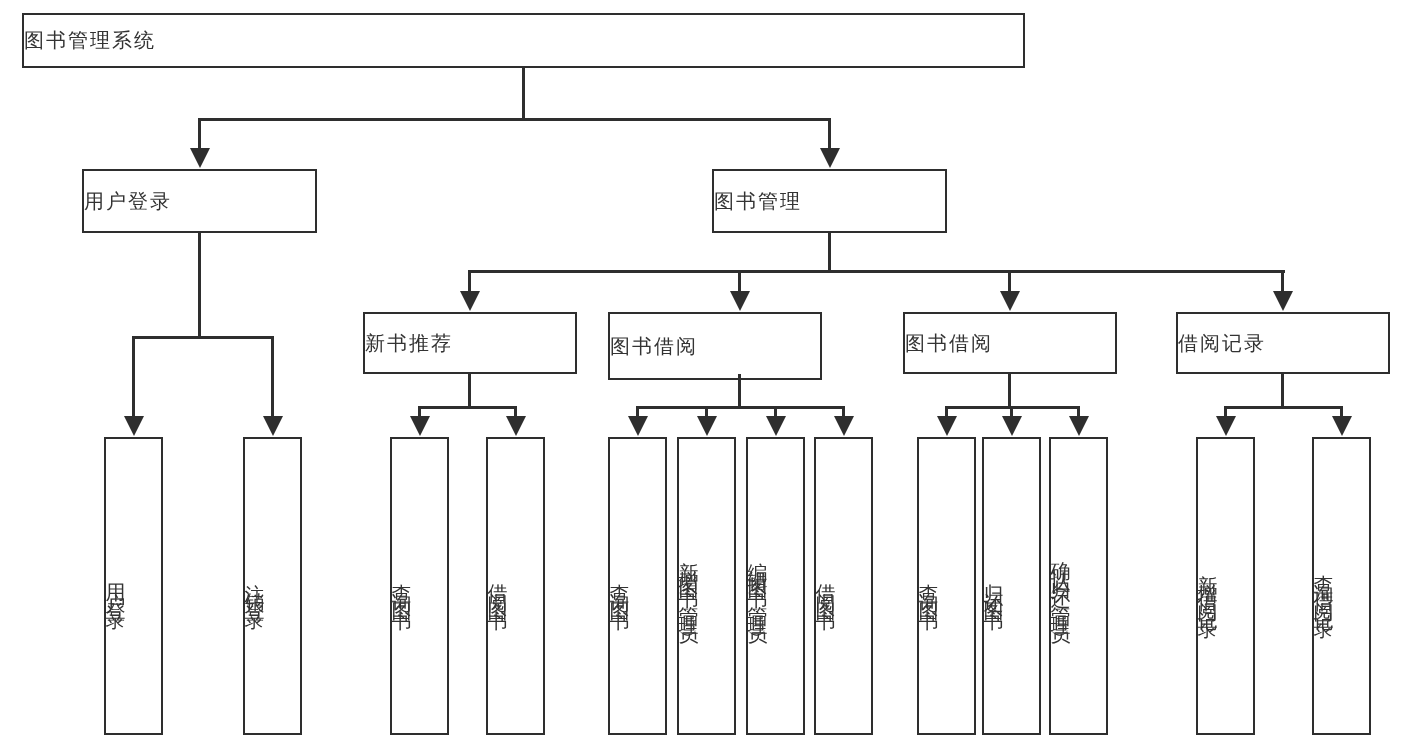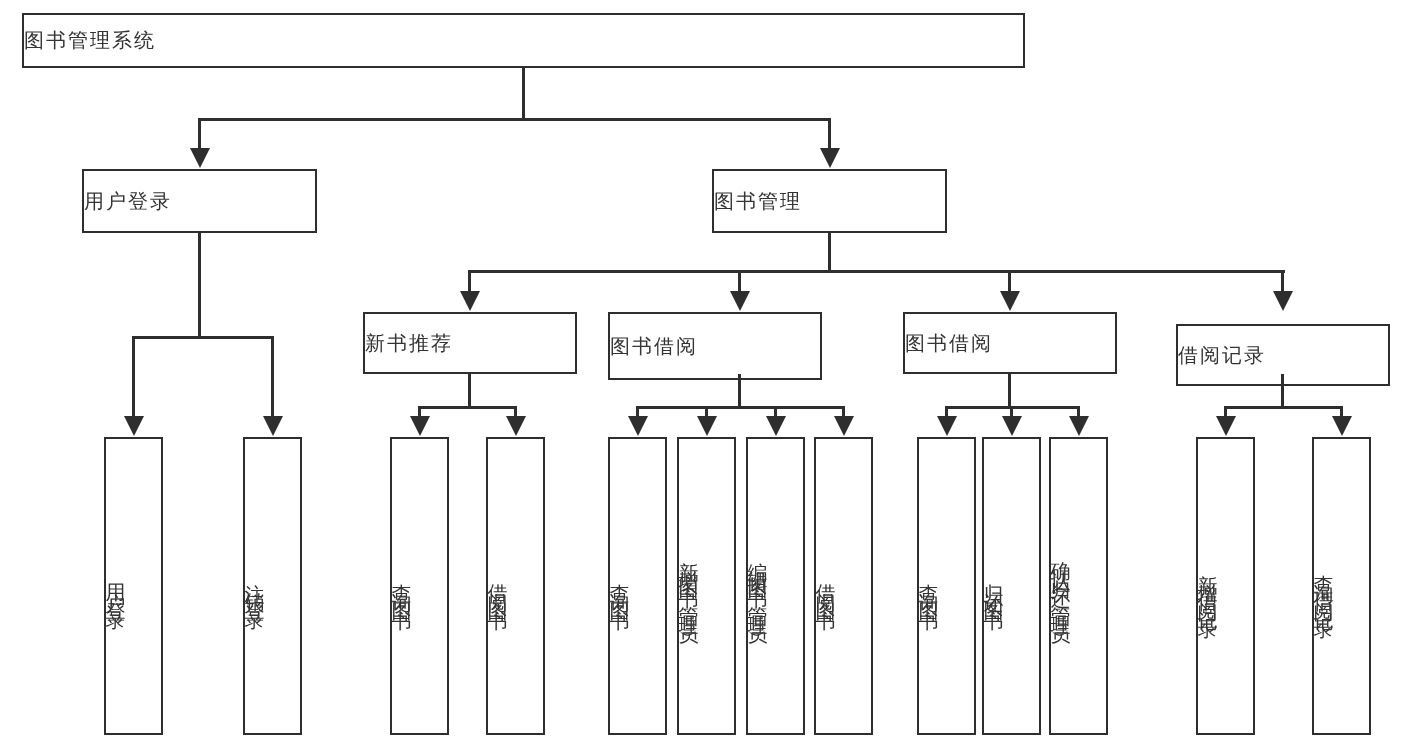--- a/index.html
+++ b/index.html
@@ -46,21 +46,21 @@
 
   <div class="box" style="left:712px;top:169px;width:235px;height:64px;">
     <span class="hlabel">图书管理</span>
   </div>
   <div class="box" style="left:608px;top:312px;width:214px;height:68px;">
     <span class="hlabel">图书借阅</span>
   </div>
   <div class="box" style="left:903px;top:312px;width:214px;height:62px;">
     <span class="hlabel">图书借阅</span>
   </div>
-  <div class="box" style="left:1176px;top:312px;width:214px;height:62px;margin-top:12px;">
+  <div class="box" style="left:1176px;top:312px;width:214px;height:62px;">
     <span class="hlabel">借阅记录</span>
   </div>
 
   <div class="box" style="left:104px;top:437px;width:59px;height:298px;">
     <span class="vlabel">用户登录</span>
     </div>
   <div class="box" style="left:243px;top:437px;width:59px;height:298px;">
     <span class="vlabel">注销登录</span>
     </div>
   <div class="box" style="left:390px;top:437px;width:59px;height:298px;">

